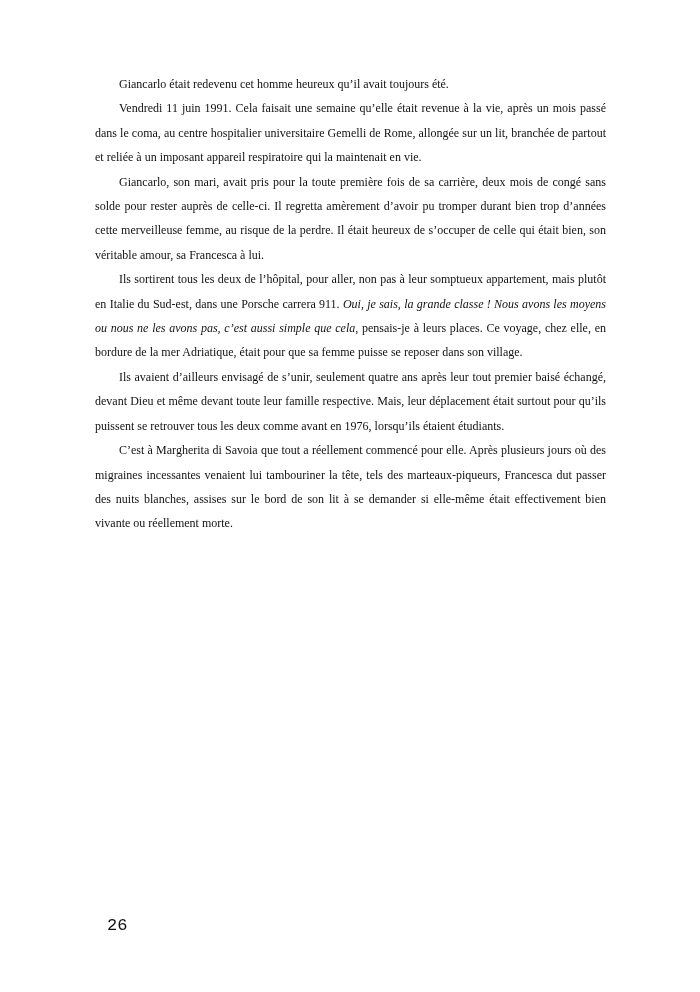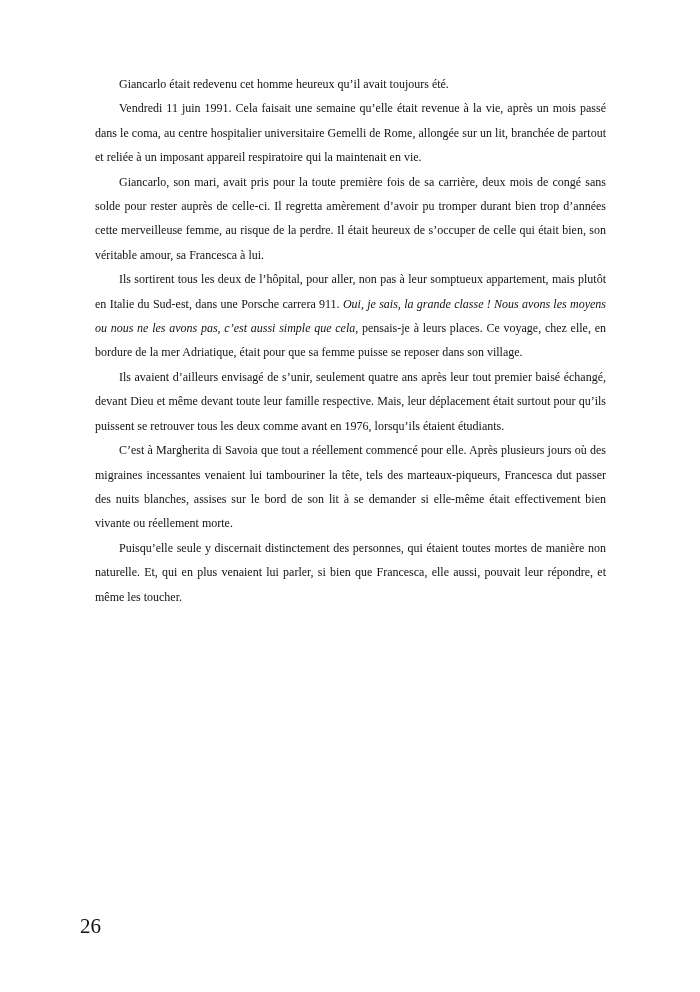--- a/index.html
+++ b/index.html
@@ -28,32 +28,32 @@
     text-align: justify;
     text-indent: 24px;
     hyphens: none;
   }
   .para em {
     font-style: italic;
     margin-top: 23px;
   }
   .page-number {
     position: absolute;
-    left: 80px;
+    left: 107px;
     top: 916px;
-    font-size: 21px;
+    font-size: 17px;
     line-height: 20px;
+    font-family: Liberation Mono, monospace;
   }
 </style>
 </head>
 <body>
 
 <div class="page">
   <p class="para"><span>Giancarlo était redevenu cet homme heureux qu’il avait toujours été.</span></p>
   <p class="para"><span>Vendredi 11 juin 1991. Cela faisait une semaine qu’elle était revenue à la vie, après un mois passé dans le coma, au centre hospitalier universitaire Gemelli de Rome, allongée sur un lit, branchée de partout et reliée à un imposant appareil respiratoire qui la maintenait en vie.</span></p>
   <p class="para"><span>Giancarlo, son mari, avait pris pour la toute première fois de sa carrière, deux mois de congé sans solde pour rester auprès de celle-ci. Il regretta amèrement d’avoir pu tromper durant bien trop d’années cette merveilleuse femme, au risque de la perdre. Il était heureux de s’occuper de celle qui était bien, son véritable amour, sa Francesca à lui.</span></p>
   <p class="para"><span>Ils sortirent tous les deux de l’hôpital, pour aller, non pas à leur somptueux appartement, mais plutôt en Italie du Sud-est, dans une Porsche carrera 911. </span><em>Oui, je sais, la grande classe ! Nous avons les moyens ou nous ne les avons pas, c’est aussi simple que cela</em><span>, pensais-je à leurs places. Ce voyage, chez elle, en bordure de la mer Adriatique, était pour que sa femme puisse se reposer dans son village.</span></p>
   <p class="para"><span>Ils avaient d’ailleurs envisagé de s’unir, seulement quatre ans après leur tout premier baisé échangé, devant Dieu et même devant toute leur famille respective. Mais, leur déplacement était surtout pour qu’ils puissent se retrouver tous les deux comme avant en 1976, lorsqu’ils étaient étudiants.</span></p>
   <p class="para"><span>C’est à Margherita di Savoia que tout a réellement commencé pour elle. Après plusieurs jours où des migraines incessantes venaient lui tambouriner la tête, tels des marteaux-piqueurs, Francesca dut passer des nuits blanches, assises sur le bord de son lit à se demander si elle-même était effectivement bien vivante ou réellement morte.</span></p>
-  <p class="para"><span>Puisqu’elle seule y discernait distinctement des personnes, qui étaient toutes mortes de manière non naturelle. Et, qui en plus venaient lui parler, si bien que Francesca, elle aussi, pouvait leur répondre, et même les toucher.</span></p>
 </div>
 
 <div class="page-number">26</div>
 
 </body></html>

